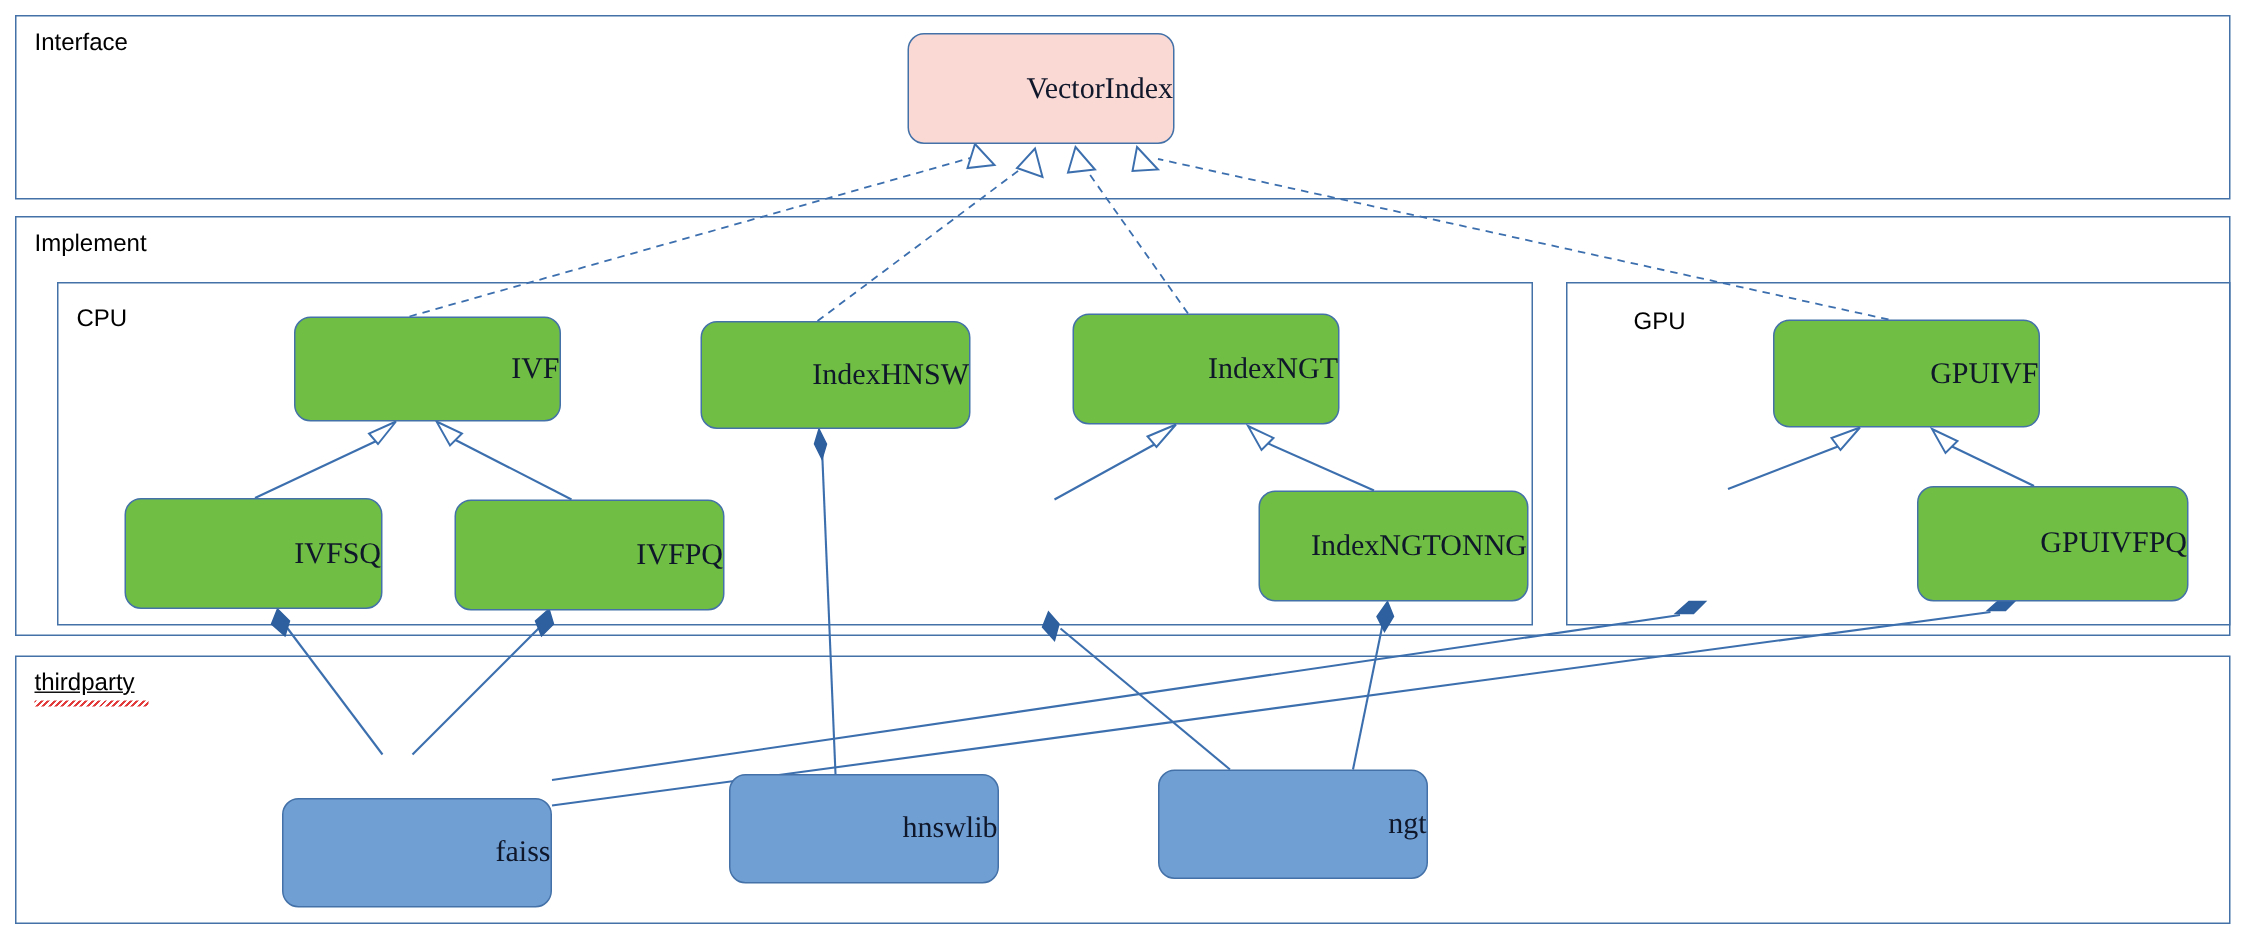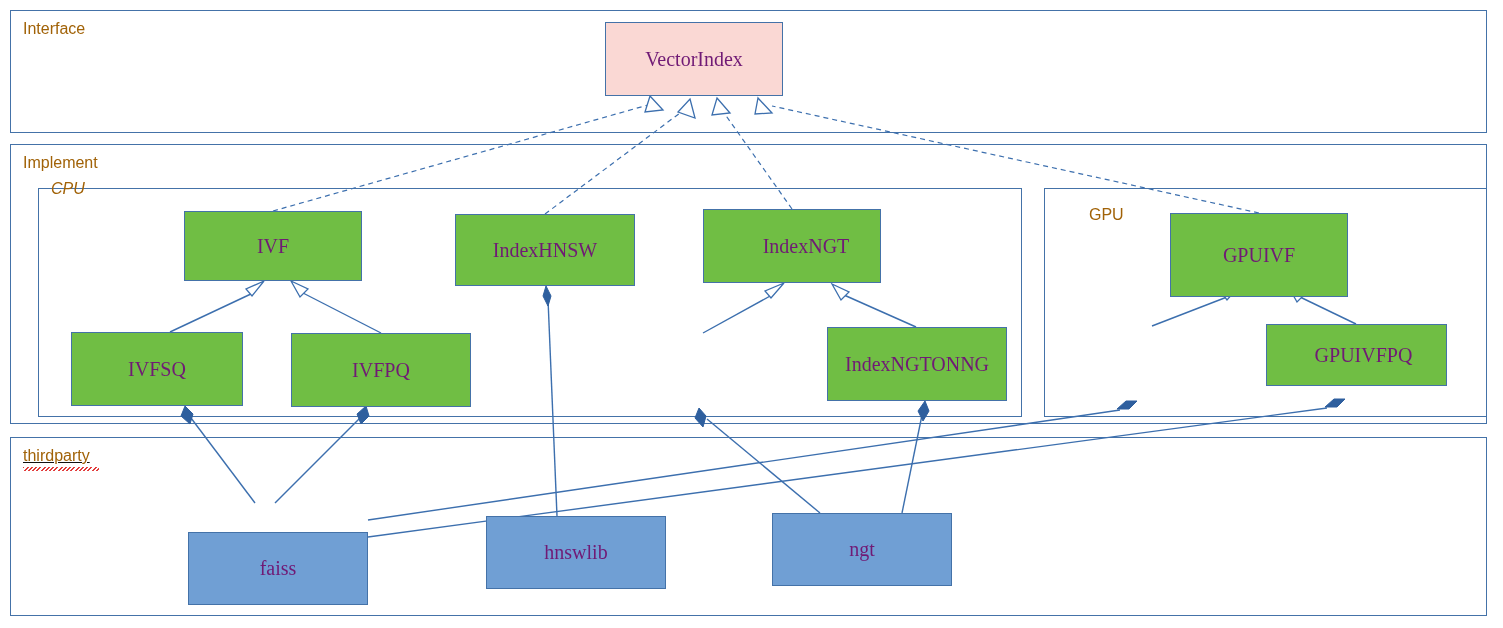--- a/index.html
+++ b/index.html
@@ -1,51 +1,51 @@
 <!DOCTYPE html>
 <html><head>
 <meta charset="utf-8">
 <style>
   html,body{margin:0;padding:0;background:#ffffff;}
   body{width:1503px;height:628px;font-family:"Liberation Sans",sans-serif;}
   #stage{position:relative;width:1503px;height:628px;overflow:hidden;background:#fff;}
 
   
   .group{position:absolute;box-sizing:border-box;border:1px solid #4472a8;background:transparent;}
-  .group-label{position:absolute;font-family:"Liberation Sans",sans-serif;font-size:16px;color:#a16207;white-space:nowrap;}
+  .group-label{position:absolute;font-family:"Liberation Sans",sans-serif;font-size:16px;color:#000000;white-space:nowrap;}
   .group-label.underlined{text-decoration:underline;text-decoration-color:#111;}
   .spell{position:absolute;height:4px;pointer-events:none;}
 
   
-  .node{position:absolute;box-sizing:border-box;border:1px solid #4472a8;border-radius:0;
-        display:flex;align-items:center;justify-content:center;
-        font-family:"Liberation Serif",serif;font-size:20px;color:#701a75;text-align:center;
+  .node{position:absolute;box-sizing:border-box;border:1px solid #4472a8;border-radius:11px;
+        display:flex;align-items:center;justify-content:flex-end;
+        font-family:"Liberation Serif",serif;font-size:20px;color:#0f172a;text-align:center;
         box-shadow:0 0 0 0 rgba(0,0,0,0);}
-  .node.green{background:#70be44;}
+  .node.green{background:#70be44;margin-left:12px;}
   .node.blue{background:#709fd4;}
   .node.pink{background:#fad8d4;}
 
   
   #edges{position:absolute;left:0;top:0;width:1503px;height:628px;pointer-events:none;}
   .edge{stroke:#3c6fae;stroke-width:1.4;fill:none;}
   .edge.dashed{stroke-dasharray:5 4;stroke-width:1.2;}
   .tri-open{fill:#ffffff;stroke:#3c6fae;stroke-width:1.3;}
   .diamond{fill:#2e5f9e;stroke:#2e5f9e;stroke-width:1;}
 </style>
 </head>
 <body>
 
 <div id="stage">
 
   <div class="group" style="left: 10px; top: 10px; width: 1477px; height: 123px;"></div>
     <div class="group-label" style="left: 23px; top: 20px;">Interface</div>
     <div class="group" style="left: 10px; top: 144px; width: 1477px; height: 280px;"></div>
     <div class="group-label" style="left: 23px; top: 154px;">Implement</div>
     <div class="group" style="left: 38px; top: 188px; width: 984px; height: 229px;"></div>
-    <div class="group-label" style="left: 51px; top: 180px; font-style: italic;">CPU</div>
+    <div class="group-label" style="left: 51px; top: 204px;">CPU</div>
     <div class="group" style="left: 1044px; top: 188px; width: 443px; height: 229px;"></div>
     <div class="group-label" style="left: 1057px; top: 206px; margin-left: 32px;">GPU</div>
     <div class="group" style="left: 10px; top: 437px; width: 1477px; height: 179px;"></div>
     <div class="group-label underlined" style="left: 23px; top: 447px;">thirdparty</div>
     <div class="spell" style="left: 23px; top: 467px; width: 76px; background: repeating-linear-gradient(135deg, rgb(224, 49, 49) 0px, rgb(224, 49, 49) 1.4px, transparent 1.4px, transparent 3px); opacity: 0.95;"></div>
     <svg id="edges" viewBox="0 0 1503 628">
 
     <g>
       <line class="edge dashed" x1="273" y1="211" x2="648" y2="105"></line>
       <polygon class="tri-open" points="650,96 663,110 645,112"></polygon>
@@ -123,33 +123,33 @@
     </div>
     <div class="node green" style="left: 184px; top: 211px; width: 178px; height: 70px;">
       <span>IVF</span>
     </div>
     <div class="node green" style="left: 455px; top: 214px; width: 180px; height: 72px;">
       <span>IndexHNSW</span>
     </div>
     <div class="node green" style="left: 703px; top: 209px; width: 178px; height: 74px; padding-left: 28px;">
       <span>IndexNGT</span>
     </div>
-    <div class="node green" style="left: 1170px; top: 213px; width: 178px; height: 84px;">
+    <div class="node green" style="left: 1170px; top: 213px; width: 178px; height: 72px;">
       <span>GPUIVF</span>
     </div>
     <div class="node green" style="left: 71px; top: 332px; width: 172px; height: 74px;">
       <span>IVFSQ</span>
     </div>
     <div class="node green" style="left: 291px; top: 333px; width: 180px; height: 74px;">
       <span>IVFPQ</span>
     </div>
     <div class="node green" style="left: 827px; top: 327px; width: 180px; height: 74px;">
       <span>IndexNGTONNG</span>
     </div>
-    <div class="node green" style="left: 1266px; top: 324px; width: 181px; height: 62px; padding-left: 14px;">
+    <div class="node green" style="left: 1266px; top: 324px; width: 181px; height: 77px; padding-left: 14px;">
       <span>GPUIVFPQ</span>
     </div>
     <div class="node blue" style="left: 188px; top: 532px; width: 180px; height: 73px;">
       <span>faiss</span>
     </div>
     <div class="node blue" style="left: 486px; top: 516px; width: 180px; height: 73px;">
       <span>hnswlib</span>
     </div>
     <div class="node blue" style="left: 772px; top: 513px; width: 180px; height: 73px;">
       <span>ngt</span>

